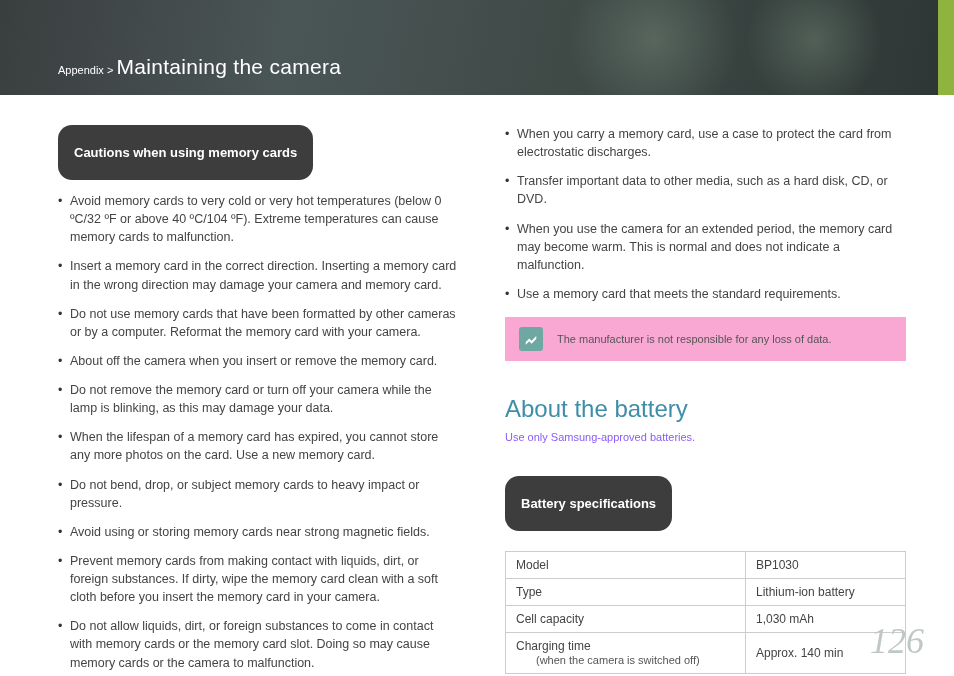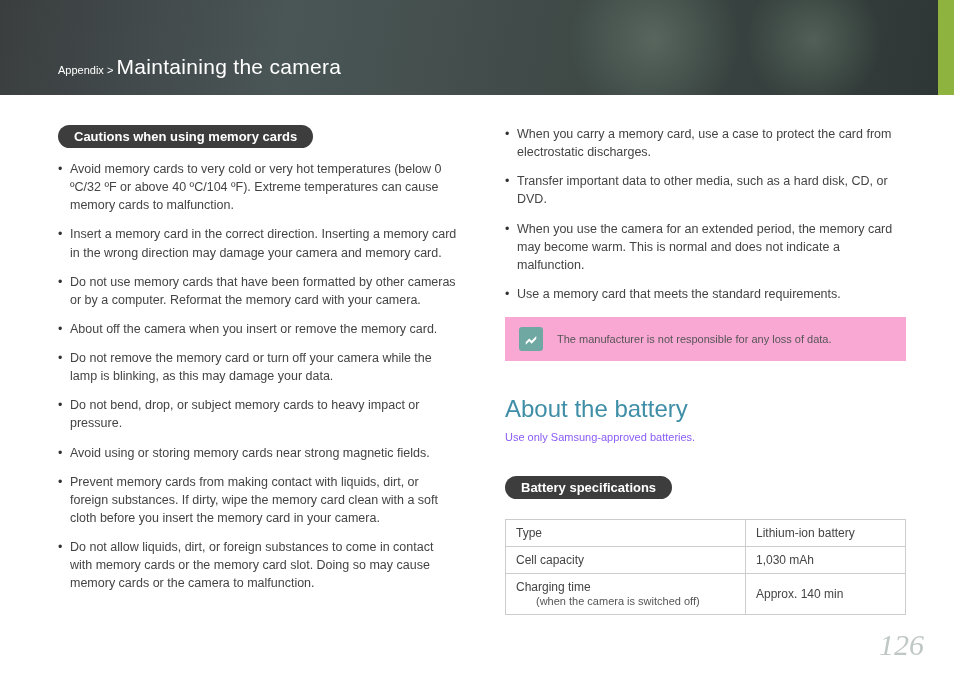--- a/index.html
+++ b/index.html
@@ -56,21 +56,21 @@
   .col {
     flex: 1;
     min-width: 0;
   }
   .pill {
     display: inline-block;
     background: #3d3d3d;
     color: #fff;
     font-size: 13px;
     font-weight: 600;
-    padding: 4px 16px;
+    padding: 20px 16px;
     border-radius: 14px;
     margin-bottom: 12px;
     text-align: center;
   }
   .bullets {
     list-style: none;
     font-size: 12.5px;
     line-height: 1.45;
     color: #444;
   }
@@ -136,21 +136,21 @@
     font-size: 11px;
     color: #555;
     margin-left: 20px;
   }
   .page-num {
     position: absolute;
     right: 30px;
     bottom: 14px;
     font-family: Georgia, 'Times New Roman', serif;
     font-style: italic;
-    font-size: 30px;
+    font-size: 36px;
     color: #bfc8c4;
     font-weight: 300;
     margin-left: 27px;
   }
 </style>
 </head>
 <body>
 
 <div class="header">
   <div class="header-glow glow1"></div>
@@ -163,20 +163,21 @@
 
 <div class="content">
   <div class="col">
     <span class="pill">Cautions when using memory cards</span>
     <ul class="bullets">
       <li>Avoid memory cards to very cold or very hot temperatures (below 0 ºC/32 ºF or above 40 ºC/104 ºF). Extreme temperatures can cause memory cards to malfunction.</li>
       <li>Insert a memory card in the correct direction. Inserting a memory card in the wrong direction may damage your camera and memory card.</li>
       <li>Do not use memory cards that have been formatted by other cameras or by a computer. Reformat the memory card with your camera.</li>
       <li>About off the camera when you insert or remove the memory card.</li>
       <li>Do not remove the memory card or turn off your camera while the lamp is blinking, as this may damage your data.</li>
+      <li>When the lifespan of a memory card has expired, you cannot store any more photos on the card. Use a new memory card.</li>
       <li>Do not bend, drop, or subject memory cards to heavy impact or pressure.</li>
       <li>Avoid using or storing memory cards near strong magnetic fields.</li>
       <li>Prevent memory cards from making contact with liquids, dirt, or foreign substances. If dirty, wipe the memory card clean with a soft cloth before you insert the memory card in your camera.</li>
       <li>Do not allow liquids, dirt, or foreign substances to come in contact with memory cards or the memory card slot. Doing so may cause memory cards or the camera to malfunction.</li>
     </ul>
   </div>
 
   <div class="col">
     <ul class="bullets">
       <li>When you carry a memory card, use a case to protect the card from electrostatic discharges.</li>
@@ -193,20 +194,24 @@
       </div>
       <span>The manufacturer is not responsible for any loss of data.</span>
     </div>
 
     <h2 class="section-title">About the battery</h2>
     <p class="section-sub">Use only Samsung-approved batteries.</p>
 
     <span class="pill">Battery specifications</span>
     <table class="spec-table">
       <tbody>
+          <tr>
+        <td>Model</td>
+        <td>BP1030</td>
+      </tr>
       <tr>
         <td>Type</td>
         <td>Lithium-ion battery</td>
       </tr>
       <tr>
         <td>Cell capacity</td>
         <td>1,030 mAh</td>
       </tr>
       <tr>
         <td>

